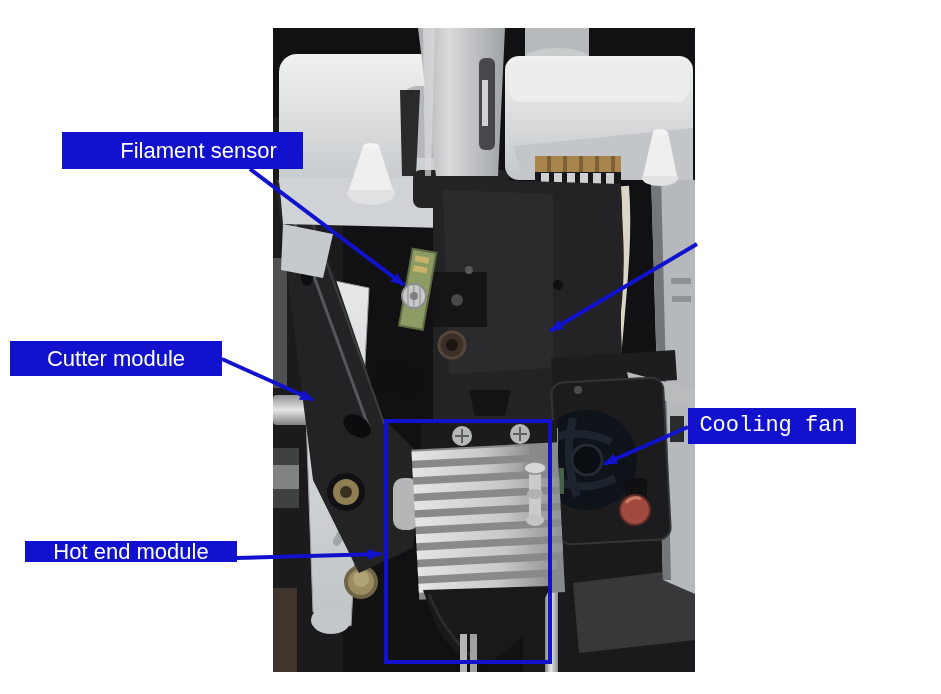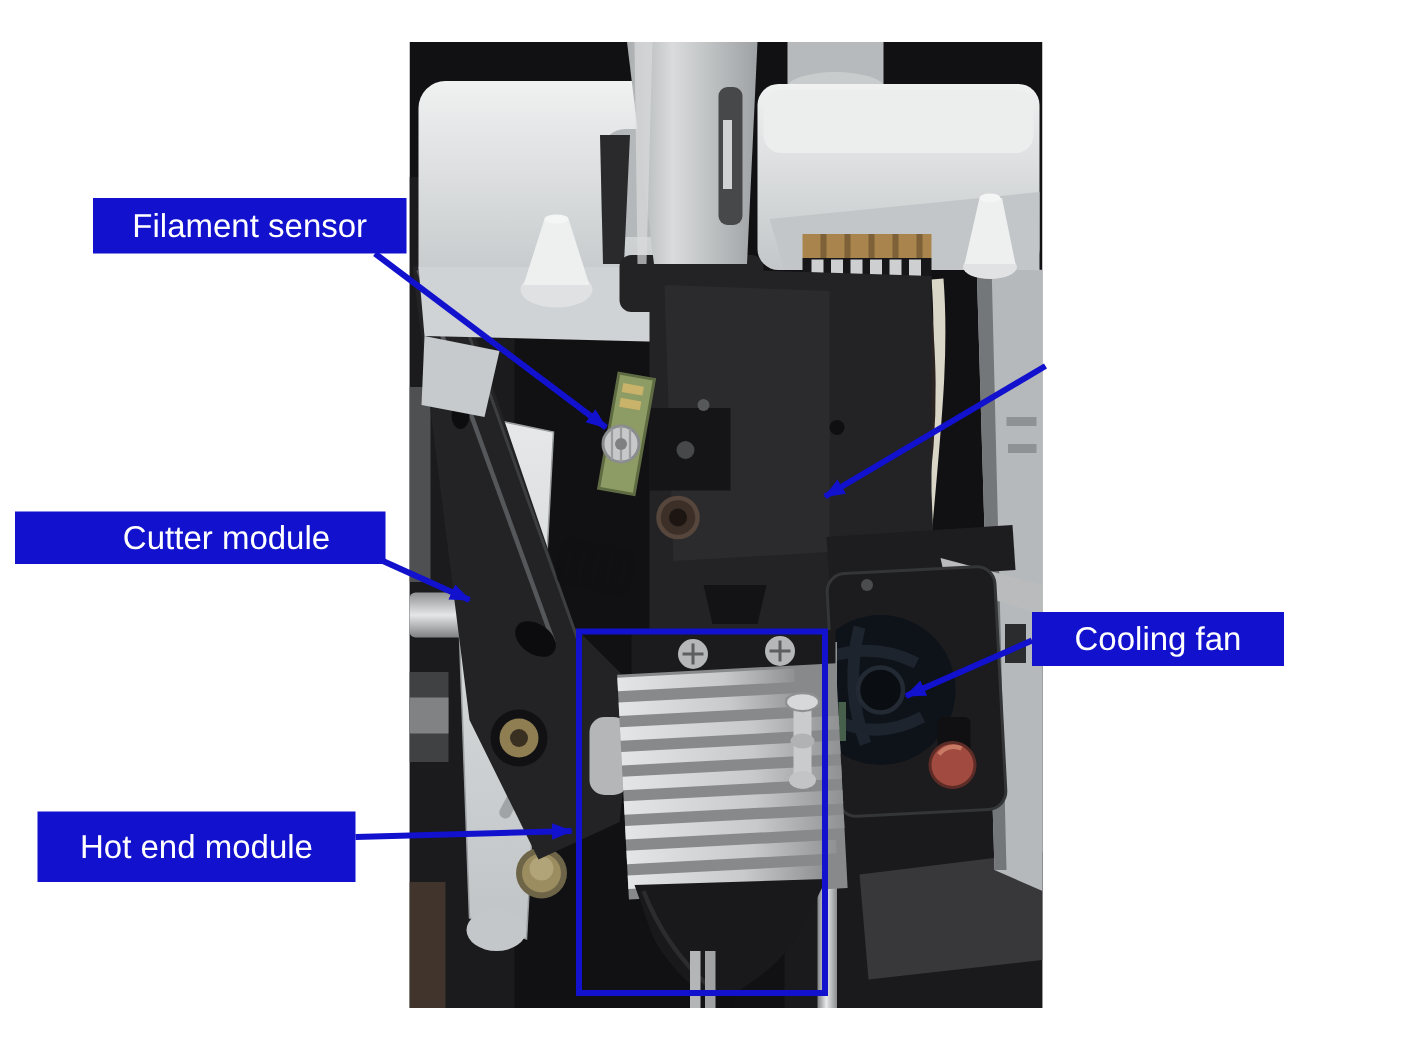--- a/index.html
+++ b/index.html
@@ -4,25 +4,25 @@
 <style>
   :root{ --accent:#1111ce; --label-text:#ffffff; }
   html,body{margin:0;padding:0;background:#fff;}
   .stage{position:relative;width:941px;height:694px;background:#fff;overflow:hidden;
          font-family:"Liberation Sans", sans-serif;}
   .photo{position:absolute;left:273px;top:28px;width:422px;height:644px;display:block;}
   .overlay{position:absolute;left:0;top:0;width:941px;height:694px;pointer-events:none;}
   .label{position:absolute;background:var(--accent);color:var(--label-text);
          font-size:22px;line-height:1;display:flex;align-items:center;justify-content:center;
          white-space:nowrap;}
-  #label-filament-sensor{left:62px;top:132px;width:209px;height:37px;}
+  #label-filament-sensor{left:62px;top:132px;width:209px;height:37px;padding-left:32px;}
   #label-extruder{left:697px;top:225px;width:136px;height:38px;}
-  #label-cutter-module{left:10px;top:341px;width:212px;height:35px;padding-left:35px;}
-  #label-cooling-fan{left:688px;top:408px;width:168px;height:36px;}
-  #label-hot-end-module{left:25px;top:541px;width:212px;height:47px;}
+  #label-cutter-module{left:10px;top:341px;width:212px;height:35px;}
+  #label-cooling-fan{left:688px;top:408px;width:168px;height:36px;font-family:Liberation Mono, monospace;}
+  #label-hot-end-module{left:25px;top:541px;width:212px;height:21px;}
   .ann-line{stroke:var(--accent);stroke-width:4;}
   .ann-box{stroke:var(--accent);stroke-width:4;fill:none;}
 </style>
 </head>
 <body>
 
 <div class="stage">
 
   <svg class="photo" viewBox="0 0 422 644" xmlns="http://www.w3.org/2000/svg">
     <defs>

